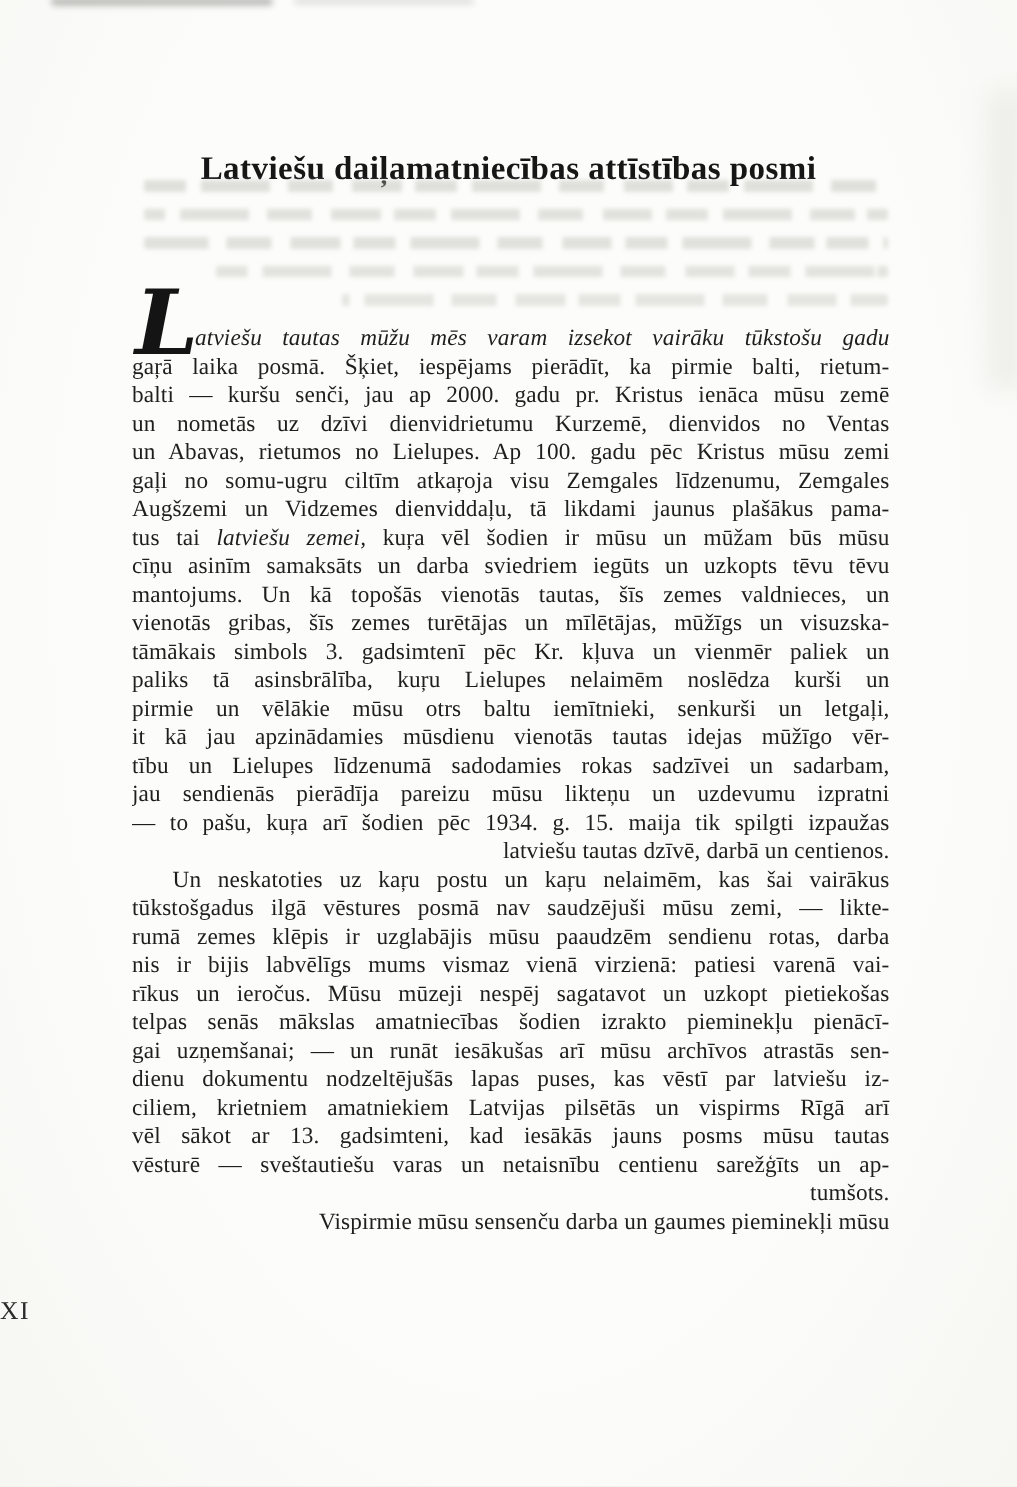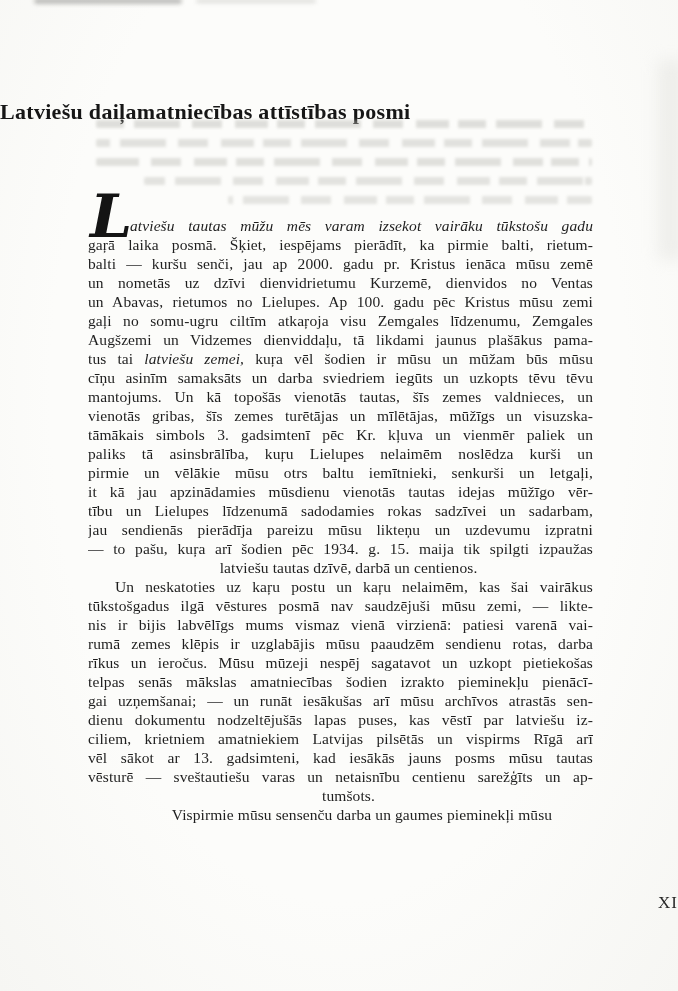--- a/index.html
+++ b/index.html
@@ -22,20 +22,21 @@
     position:absolute;left:196px;top:-1px;width:120px;height:4px;
     background:#a6a6a2;filter:blur(2px);opacity:.35;border-radius:3px;
   }
   .corner-noise{
     position:absolute;right:-6px;top:60px;width:26px;height:200px;
     background:#d9d9d4;filter:blur(8px);opacity:.35;
   }
   
   .title{
     position:absolute;left:0;right:0;top:84px;
+    text-align:center;
     font-size:22px;font-weight:700;letter-spacing:.3px;
     color:#161616;
   }
   
   .ghost-block{position:absolute;left:96px;top:120px;width:496px;}
   .ghost-line{
     height:8px;margin-bottom:11px;border-radius:2px;
     filter:blur(1.4px);opacity:.42;
     background:repeating-linear-gradient(90deg,
       #b7b7b1 0 28px, transparent 28px 38px,
@@ -53,39 +54,38 @@
     font-size:15.5px;
   }
   .para{position:relative;}
   .line{
     height:19px;overflow:hidden;
     text-align:justify;
     line-height:19px;
     letter-spacing:.1px;
   }
   .line::after{content:"";display:inline-block;width:100%;height:0;}
-  .line.flush{text-align:center;margin-left:16px;}
+  .line.flush{text-align:right;margin-left:16px;}
   .line.flush::after{content:none;}
   .line.dc-first{padding-left:42px;font-style:italic;}
   .line.indent-first{text-indent:27px;}
   .em{font-style:italic;}
   .dropcap{
     position:absolute;left:2px;top:-36px;
     font-family:"DejaVu Serif","Liberation Serif",serif;
     font-style:italic;font-weight:700;
     font-size:60px;line-height:72px;
     color:#141414;
   }
   
   .page-number{
     position:absolute;left:0;right:0;top:864px;
-    text-align:right;
+    text-align:left;
     font-size:17px;letter-spacing:1px;
     color:#2a2a2a;
-    margin-top:29px;
   }
 </style>
 </head>
 <body>
 
 <div class="page">
 
   <div class="top-smudge"></div>
   <div class="top-smudge2"></div>
   <div class="corner-noise"></div>
@@ -119,22 +119,22 @@
         <div class="line">pirmie un vēlākie mūsu otrs baltu iemītnieki, senkurši un letgaļi,</div>
         <div class="line">it kā jau apzinādamies mūsdienu vienotās tautas idejas mūžīgo vēr-</div>
         <div class="line">tību un Lielupes līdzenumā sadodamies rokas sadzīvei un sadarbam,</div>
         <div class="line">jau sendienās pierādīja pareizu mūsu likteņu un uzdevumu izpratni</div>
         <div class="line">— to pašu, kuŗa arī šodien pēc 1934. g. 15. maija tik spilgti izpaužas</div>
         <div class="line flush">latviešu tautas dzīvē, darbā un centienos.</div>
       </div>
       <div class="para">
         <div class="line indent-first">Un neskatoties uz kaŗu postu un kaŗu nelaimēm, kas šai vairākus</div>
         <div class="line">tūkstošgadus ilgā vēstures posmā nav saudzējuši mūsu zemi, — likte-</div>
+        <div class="line">rumā zemes klēpis ir uzglabājis mūsu paaudzēm sendienu rotas, darba</div>
         <div class="line">nis ir bijis labvēlīgs mums vismaz vienā virzienā: patiesi varenā vai-</div>
-        <div class="line">rumā zemes klēpis ir uzglabājis mūsu paaudzēm sendienu rotas, darba</div>
         <div class="line">rīkus un ieročus.  Mūsu mūzeji nespēj sagatavot un uzkopt pietiekošas</div>
         <div class="line">telpas senās mākslas amatniecības šodien izrakto pieminekļu pienācī-</div>
         <div class="line">gai uzņemšanai; — un runāt iesākušas arī mūsu archīvos atrastās sen-</div>
         <div class="line">dienu dokumentu nodzeltējušās lapas puses, kas vēstī par latviešu iz-</div>
         <div class="line">ciliem, krietniem amatniekiem Latvijas pilsētās un vispirms Rīgā arī</div>
         <div class="line">vēl sākot ar 13. gadsimteni, kad iesākās jauns posms mūsu tautas</div>
         <div class="line">vēsturē — sveštautiešu varas un netaisnību centienu sarežģīts un ap-</div>
         <div class="line flush">tumšots.</div>
       </div>
       <div class="para">

